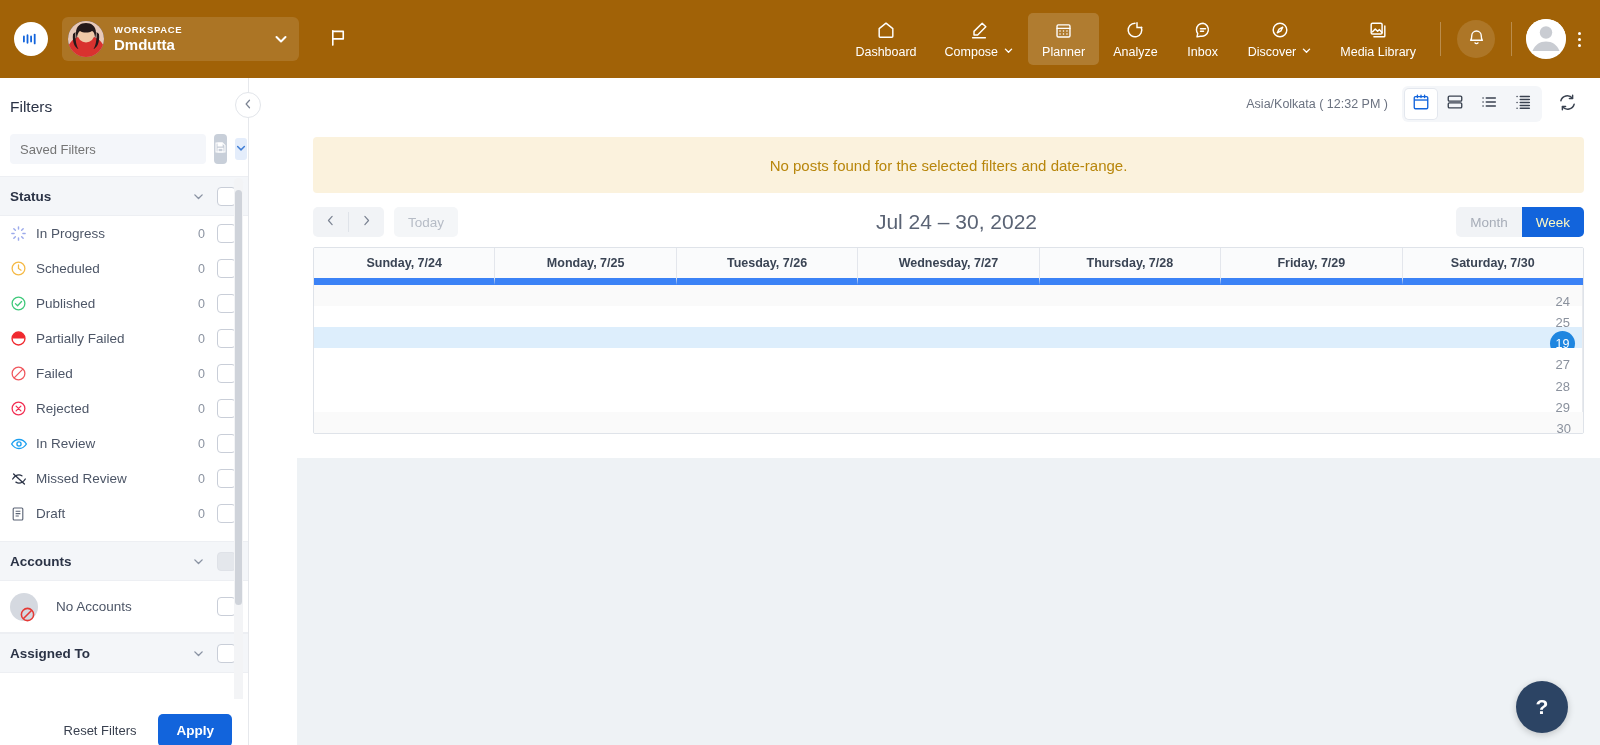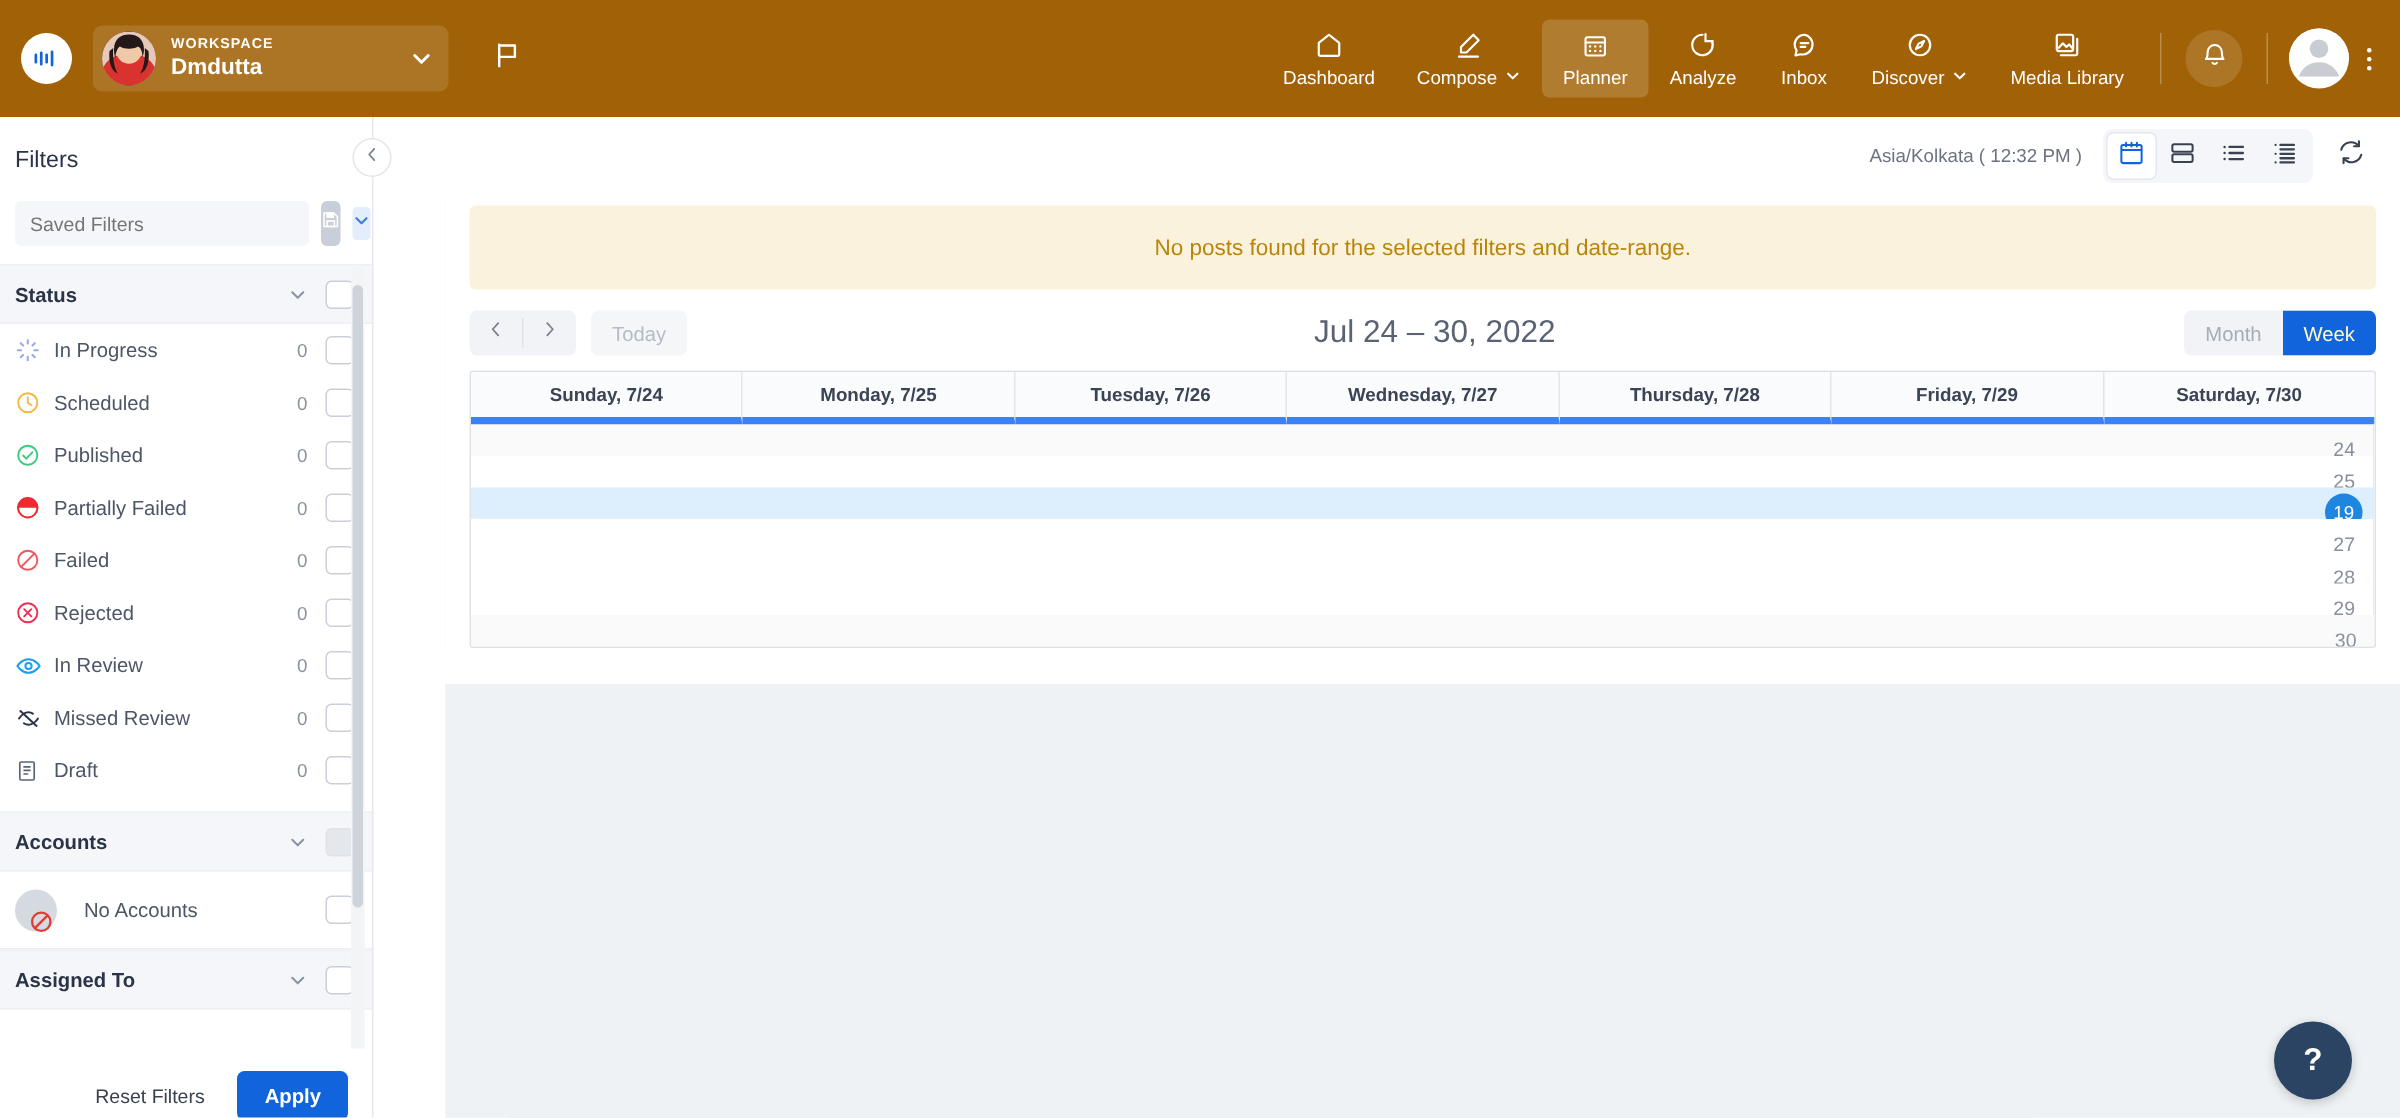--- a/index.html
+++ b/index.html
@@ -211,21 +211,21 @@
   .mw-btn.active { background:#1264DC; color:#fef9c3; font-weight:normal; }
 
   
   .cal {
     margin: 0 16px; border: 1px solid #dfe3e9; border-radius: 2px; background:#fff;
     overflow: hidden;
   }
   .cal-headrow { display:flex; background:#fafbfc; }
   .cal-headcell {
     flex: 1 1 0; text-align:center; font-size: 12.5px; font-weight:bold; color:#3a4454;
-    padding: 8px 0; border-right: 1px solid #e3e6ec; border-bottom:5px solid #3b82f6;
+    padding: 8px 0; border-right: 1px solid #e3e6ec; border-bottom:7px solid #3b82f6;
   }
   .cal-headcell:last-child { border-right:none; }
   .cal-bodyrow { display:flex; height: 148px; flex-direction: column; }
   .cal-cell {
     flex: 1 1 0; border-right: 1px solid #e8eaee; position: relative; background:#fff;
   }
   .cal-cell:last-child { border-right:none; }
   .cal-cell.weekend { background:#fafafa; }
   .cal-cell.today { background:#ddeefc; }
   .daynum {

